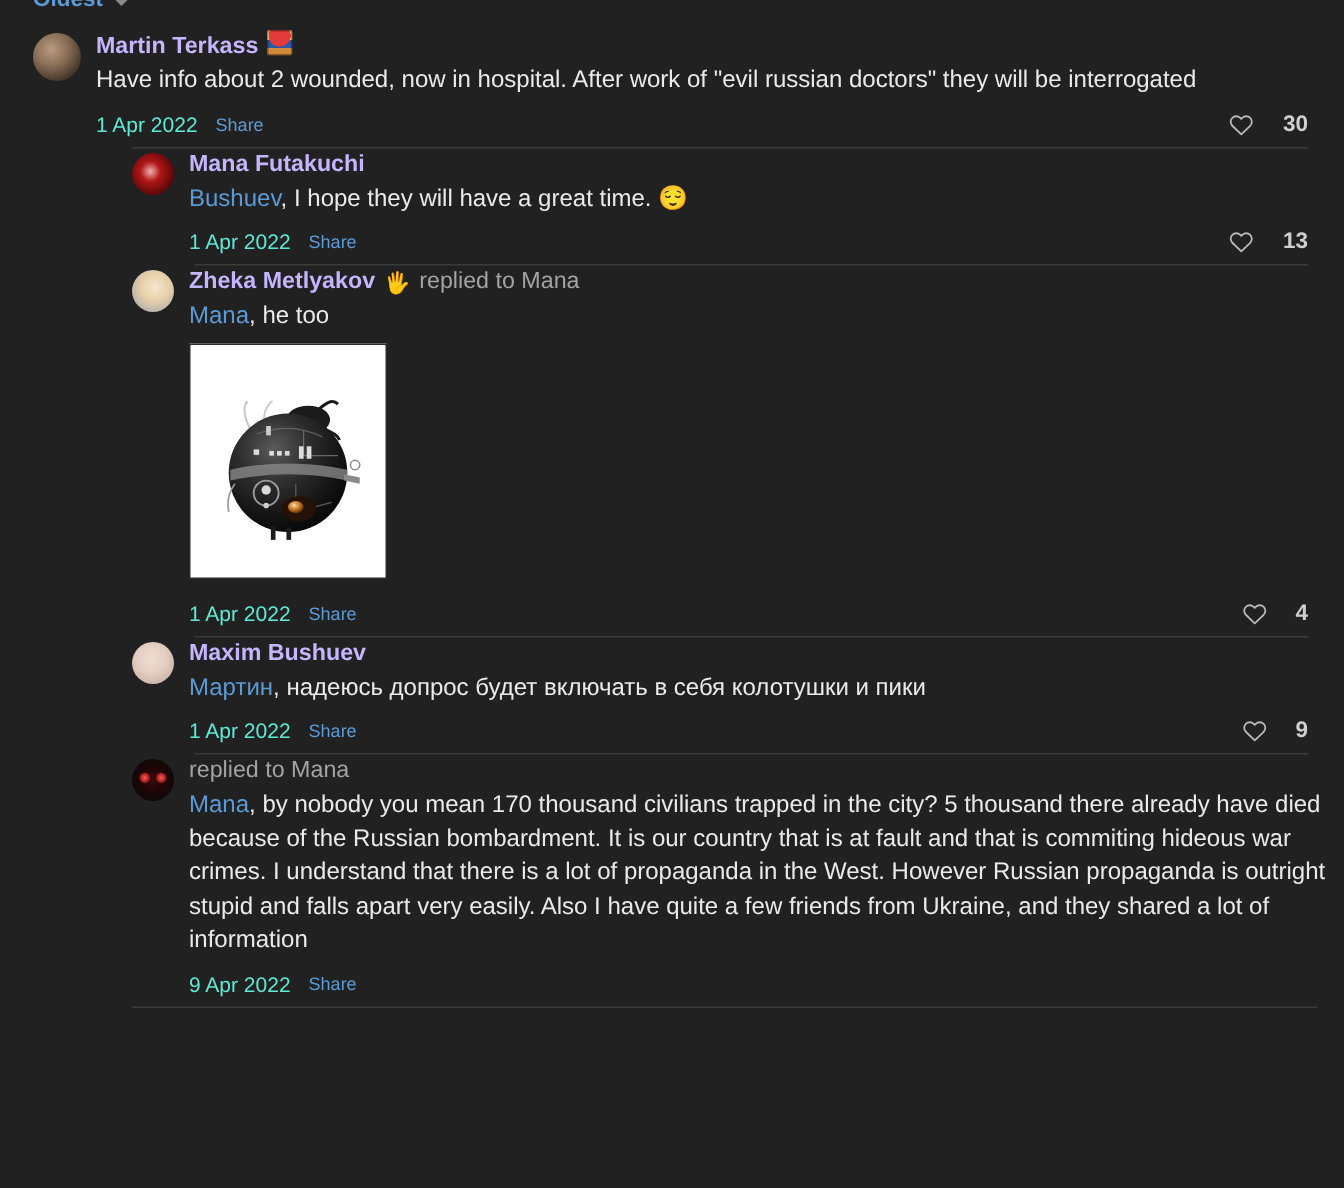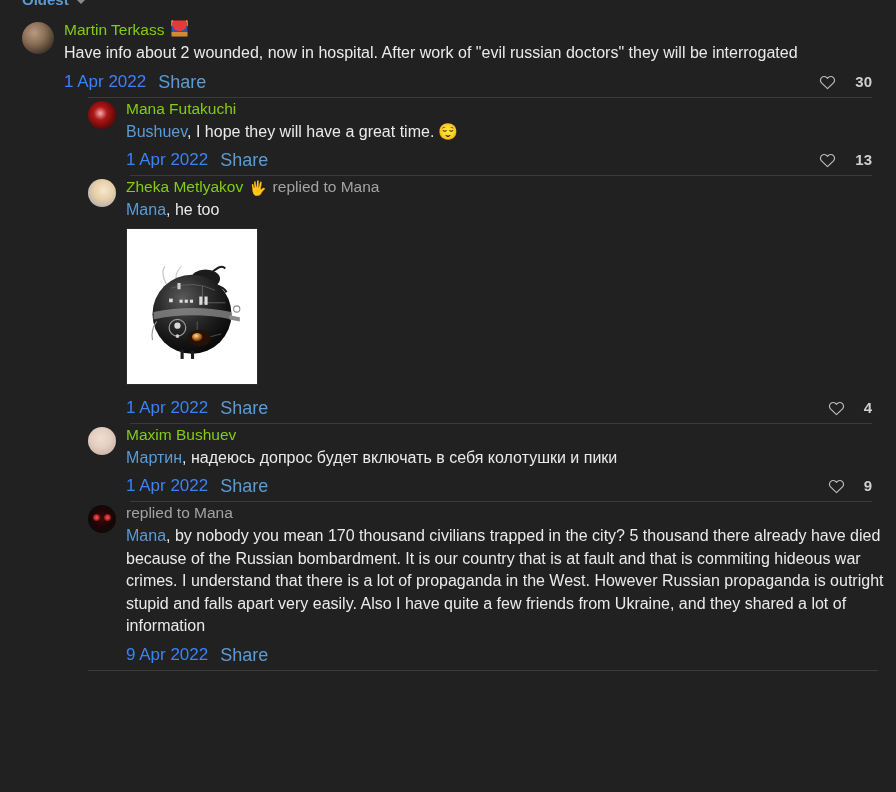--- a/index.html
+++ b/index.html
@@ -77,21 +77,21 @@
   .av-vladimir { position: relative; }
 
   .body { flex: 1 1 auto; padding-left: 10px; min-width: 0; padding-right: 0; }
 
   .name-row {
     display: flex; align-items: baseline;
     gap: 6px; flex-wrap: nowrap;
     margin-bottom: 1px;
   }
   .author {
-    font-size: 15.5px; font-weight: 400; color: #84cc16;
+    font-size: 15.5px; font-weight: 700; color: #c4b5fd;
     line-height: 22px; white-space: nowrap;
   }
   .badge-emoji {
     display: inline-block; width: 17px; height: 17px;
     position: relative; top: 2px;
     border-radius: 2px;
     background:
       radial-gradient(circle at 50% 22%, #e33b3b 0 46%, transparent 47%),
       linear-gradient(#ffd27f 0 38%, #2c57a8 38% 72%, #cf8b3a 72% 100%);
     box-shadow: inset 0 0 0 1px rgba(0,0,0,0.35);
@@ -124,22 +124,22 @@
   .droid {
     position: absolute; left: 50%; top: 52%;
     transform: translate(-50%, -50%);
     width: 104px; height: 104px;
   }
 
   .meta-row {
     display: flex; align-items: center; gap: 12px;
     height: 30px;
   }
-  .timestamp { font-size: 17px; color: #3b82f6; line-height: 20px; }
-  .share-link { font-size: 18px; color: #5b9bd5; line-height: 20px; cursor: pointer; }
+  .timestamp { font-size: 14px; color: #5eead4; line-height: 20px; }
+  .share-link { font-size: 12px; color: #5b9bd5; line-height: 20px; cursor: pointer; }
 
   .likes {
     position: absolute; right: 24px;
     display: flex; align-items: center; gap: 19px;
     cursor: pointer;
     height: 20px;
     font-weight: bold;
   }
   .heart { width: 17px; height: 16px; display: block; }
   .like-count { font-size: 15px; color: #cfcfcf; line-height: 20px; }

